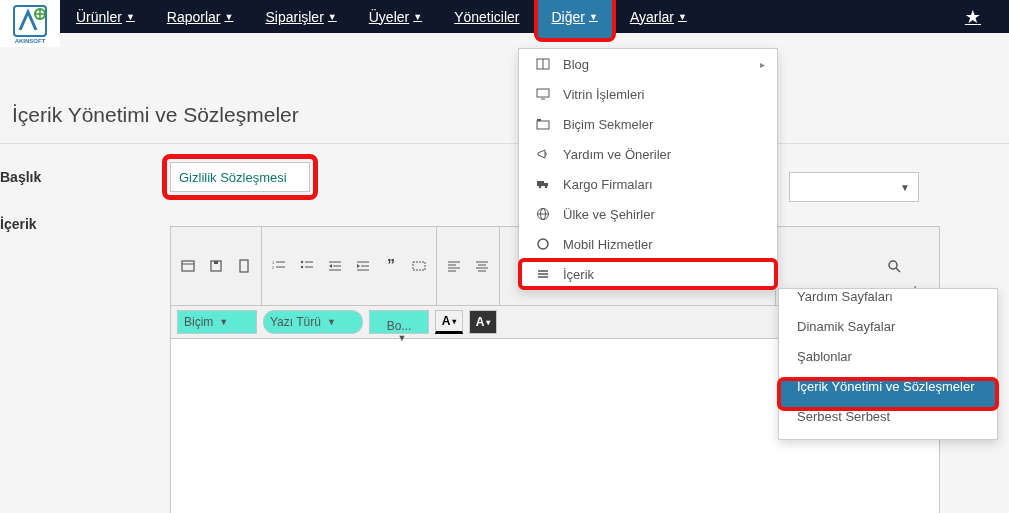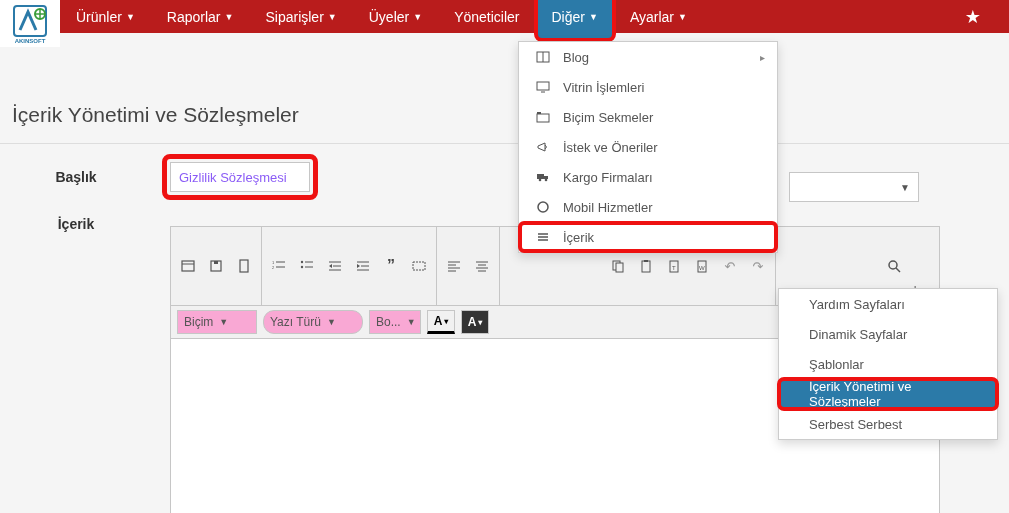--- a/index.html
+++ b/index.html
@@ -1,57 +1,57 @@
 <!DOCTYPE html>
 <html><head>
 <meta charset="utf-8">
 <style>
   * { box-sizing: border-box; margin: 0; padding: 0; }
   html, body { width: 1009px; height: 513px; font-family: Arial, Helvetica, sans-serif; background: #f5f5f5; overflow: hidden; }
-  .topbar { display: flex; align-items: stretch; height: 33px; background: #b91c1c; color: #fff; }
+  .topbar { display: flex; align-items: stretch; height: 33px; background: #0f172a; color: #fff; text-decoration: underline; }
   .logo { width: 60px; height: 47px; background: #fff; display: flex; align-items: center; justify-content: center; }
   .logo svg { width: 44px; height: 40px; }
   .nav { display: flex; align-items: center; }
   .nav-item { position: relative; padding: 0 16px; height: 47px; display: flex; align-items: center; font-size: 14px; color: #fff; cursor: pointer; }
   .nav-item.highlighted { outline: 4px solid #e11; outline-offset: -2px; border-radius: 6px; background: #2b7aa8; }
   .caret { margin-left: 4px; font-size: 9px; }
   .star { margin-left: auto; padding: 0 28px; display: flex; align-items: center; color: #fff; font-size: 18px; }
   .page { padding: 0; }
   .page-title { font-size: 21px; color: #444; padding: 30px 12px 16px 12px; border-bottom: 1px solid #ddd; margin-top: 40px; }
   .form-row { display: flex; align-items: center; padding: 18px 0 0 0; }
-  .form-label { width: 170px; text-align: center; padding-right: 18px; font-size: 14px; font-weight: bold; color: #333; }
+  .form-label { width: 170px; text-align: left; padding-right: 18px; font-size: 14px; font-weight: bold; color: #333; }
   .input-wrap { position: relative; }
-  .title-input { width: 140px; height: 30px; border: 1px solid #c6c6c6; padding: 0 8px; font-size: 13px; color: #8b5cf6; }
+  .title-input { width: 140px; height: 30px; border: 1px solid #c6c6c6; padding: 0 8px; font-size: 13px; color: #0f766e; }
   .title-input-highlight { position: absolute; top: -8px; left: -8px; right: -8px; bottom: -8px; border: 5px solid #e11; border-radius: 8px; pointer-events: none; }
   .right-select { position: absolute; right: 90px; top: 172px; width: 130px; height: 30px; border: 1px solid #c6c6c6; background: #fff; display: flex; align-items: center; justify-content: flex-end; padding-right: 8px; }
   .right-select .tri { font-size: 10px; color: #555; }
   .editor { margin: 16px 0 0 178px; width: 770px; }
   .toolbar { display: flex; border: 1px solid #c6c6c6; background: #f1f1f1; }
   .tb-group { display: flex; align-items: center; border-right: 1px solid #c6c6c6; padding: 4px 6px; gap: 6px; }
   .tb-group:last-child { border-right: none; margin-left: auto; }
   .tb-btn { width: 22px; height: 22px; display: flex; align-items: center; justify-content: center; font-size: 13px; color: #444; cursor: pointer; }
   .tb-btn svg { width: 14px; height: 14px; }
   .toolbar2 { display: flex; border: 1px solid #c6c6c6; border-top: none; background: #f1f1f1; padding: 4px 6px; gap: 6px; }
-  .combo { border: 1px solid #c6c6c6; background: #f9a8d4; height: 24px; display: flex; align-items: center; padding: 8px 6px; font-size: 12px; color: #555; cursor: pointer; }
+  .combo { border: 1px solid #c6c6c6; background: #5eead4; height: 24px; display: flex; align-items: center; padding: 8px 6px; font-size: 12px; color: #555; cursor: pointer; }
   .combo .dd { margin-left: 6px; font-size: 9px; }
   .combo.small { width: 80px; }
   .combo.med { width: 100px; border-radius: 11px; }
-  .combo.tiny { width: 52px; }
+  .combo.tiny { width: 60px; flex-direction: column; }
   .achip { width: 28px; height: 24px; border: 1px solid #c6c6c6; display: flex; align-items: center; justify-content: center; font-size: 12px; font-weight: bold; }
   .achip.dark { background: #333; color: #fff; }
   .editor-body { border: 1px solid #c6c6c6; border-top: none; background: #fff; height: 230px; }
   
-  .dropdown { position: absolute; top: 41px; left: 518px; width: 260px; background: #fff; border: 1px solid #ccc; box-shadow: 0 4px 10px rgba(0,0,0,.15); z-index: 50; }
+  .dropdown { position: absolute; top: 48px; left: 518px; width: 260px; background: #fff; border: 1px solid #ccc; box-shadow: 0 4px 10px rgba(0,0,0,.15); z-index: 50; }
   .dd-item { display: flex; align-items: center; height: 30px; padding: 0 14px; font-size: 13px; color: #555; cursor: pointer; position: relative; }
   .dd-icon { width: 20px; margin-right: 10px; color: #555; font-size: 13px; display: flex; align-items: center; justify-content: center; }
   .dd-arrow { position: absolute; right: 12px; font-size: 10px; color: #888; }
   .dd-item.highlighted { outline: 4px solid #e11; outline-offset: -3px; border-radius: 5px; }
   
   .submenu { position: absolute; top: 288px; left: 778px; width: 220px; background: #fff; border: 1px solid #ccc; box-shadow: 0 4px 10px rgba(0,0,0,.15); z-index: 60; }
-  .sm-item { display: flex; align-items: center; height: 30px; padding: 0 30px; font-size: 13px; color: #555; cursor: pointer; }
+  .sm-item { display: flex; align-items: flex-start; height: 30px; padding: 0 18px; font-size: 13px; color: #555; cursor: pointer; }
   .sm-item.active { background: #2b7aa8; color: #fff; }
   .sm-item.active.highlighted { outline: 4px solid #e11; outline-offset: -2px; border-radius: 5px; }
 </style>
 </head>
 <body>
 
 <div class="topbar">
   <div class="logo">
     <svg viewBox="0 0 44 40">
       <rect x="6" y="2" width="32" height="30" rx="3" fill="none" stroke="#2b7aa8" stroke-width="2"></rect>
@@ -284,36 +284,46 @@
       </span>
     <span>Biçim Sekmeler</span>
   </div>
   <div class="dd-item">
     <span class="dd-icon">
         <svg viewBox="0 0 14 14" width="14" height="14">
           <path d="M2 6 L9 3 L9 11 L2 8 Z" fill="none" stroke="#555"></path>
           <path d="M9 5 Q12 7 9 9" fill="none" stroke="#555"></path>
         </svg>
       </span>
-    <span>İstek ve Öneriler</span>
+    <span>Yardım ve Öneriler</span>
   </div>
   <div class="dd-item">
     <span class="dd-icon">
         <svg viewBox="0 0 14 14" width="14" height="14">
           <rect x="1" y="4" width="7" height="5" fill="#555"></rect>
           <rect x="8" y="6" width="4" height="3" fill="#555"></rect>
           <circle cx="4" cy="10" r="1.3" fill="#555"></circle>
           <circle cx="10" cy="10" r="1.3" fill="#555"></circle>
         </svg>
       </span>
     <span>Kargo Firmaları</span>
   </div>
   <div class="dd-item">
     <span class="dd-icon">
         <svg viewBox="0 0 14 14" width="14" height="14">
+          <circle cx="7" cy="7" r="5.5" fill="none" stroke="#555"></circle>
+          <ellipse cx="7" cy="7" rx="2.5" ry="5.5" fill="none" stroke="#555"></ellipse>
+          <line x1="1.5" y1="7" x2="12.5" y2="7" stroke="#555"></line>
+        </svg>
+      </span>
+    <span>Ülke ve Şehirler</span>
+  </div>
+  <div class="dd-item">
+    <span class="dd-icon">
+        <svg viewBox="0 0 14 14" width="14" height="14">
           <circle cx="7" cy="7" r="5" fill="none" stroke="#555" stroke-width="1.5"></circle>
         </svg>
       </span>
     <span>Mobil Hizmetler</span>
   </div>
   <div class="dd-item highlighted" style="background:#fff;">
     <span class="dd-icon">
         <svg viewBox="0 0 14 14" width="14" height="14">
           <line x1="2" y1="4" x2="12" y2="4" stroke="#555" stroke-width="1.5"></line>
           <line x1="2" y1="7" x2="12" y2="7" stroke="#555" stroke-width="1.5"></line>

